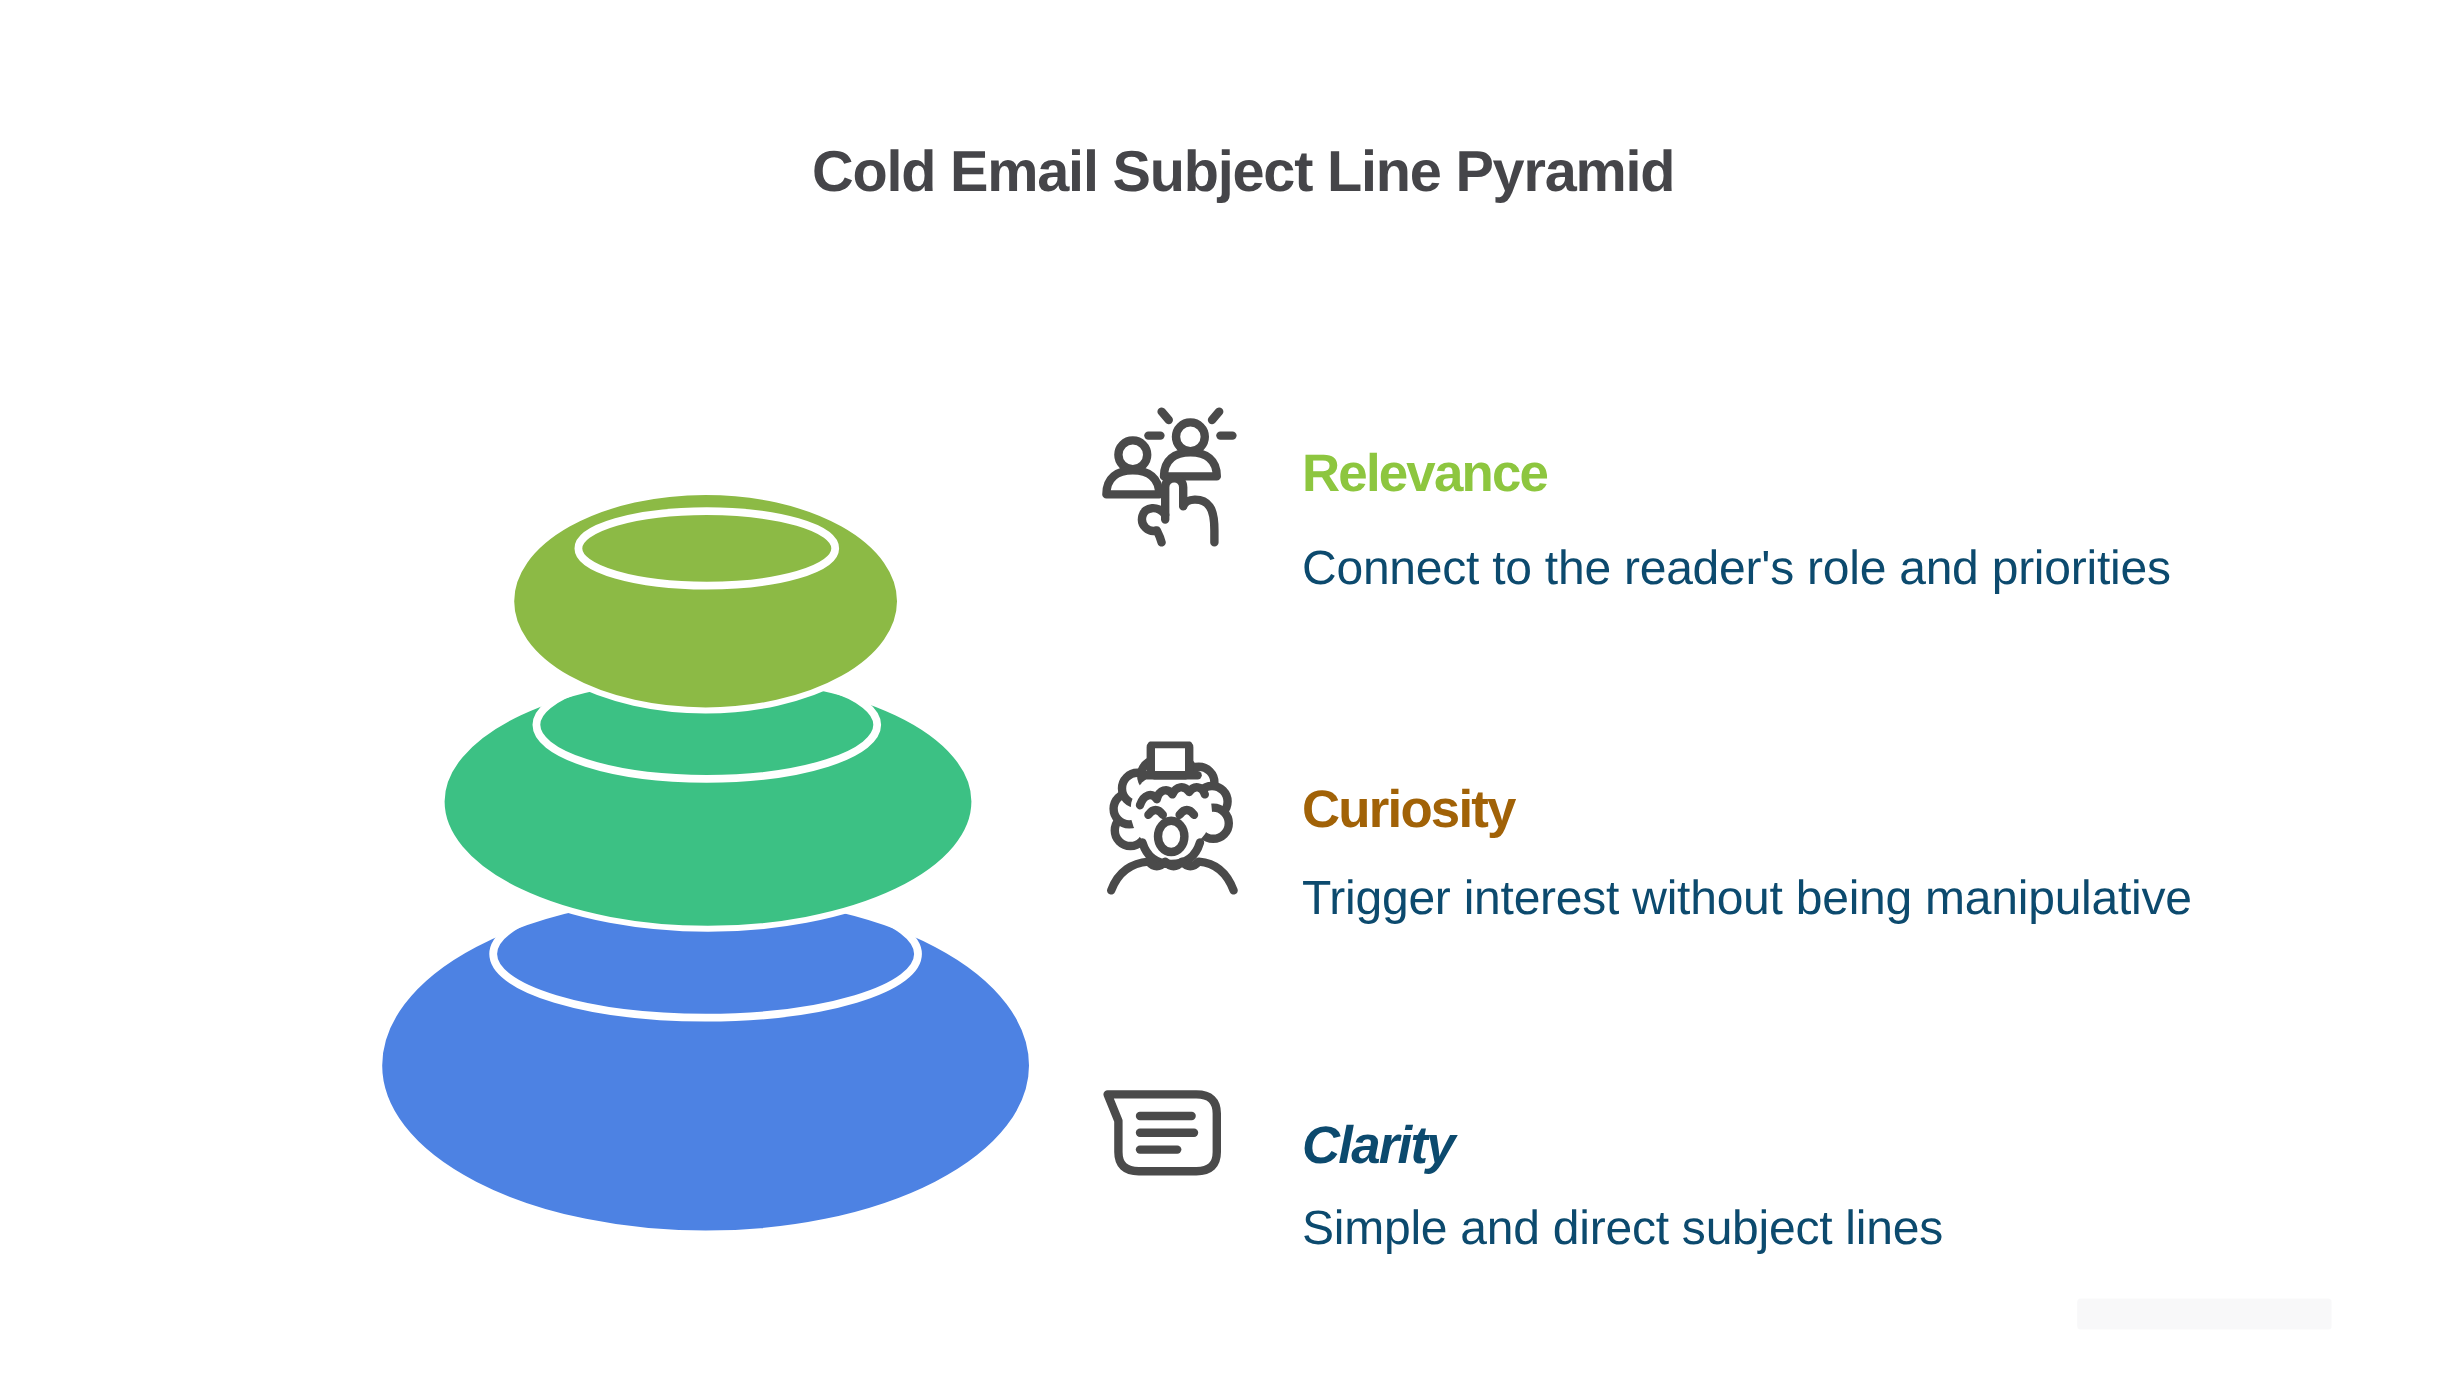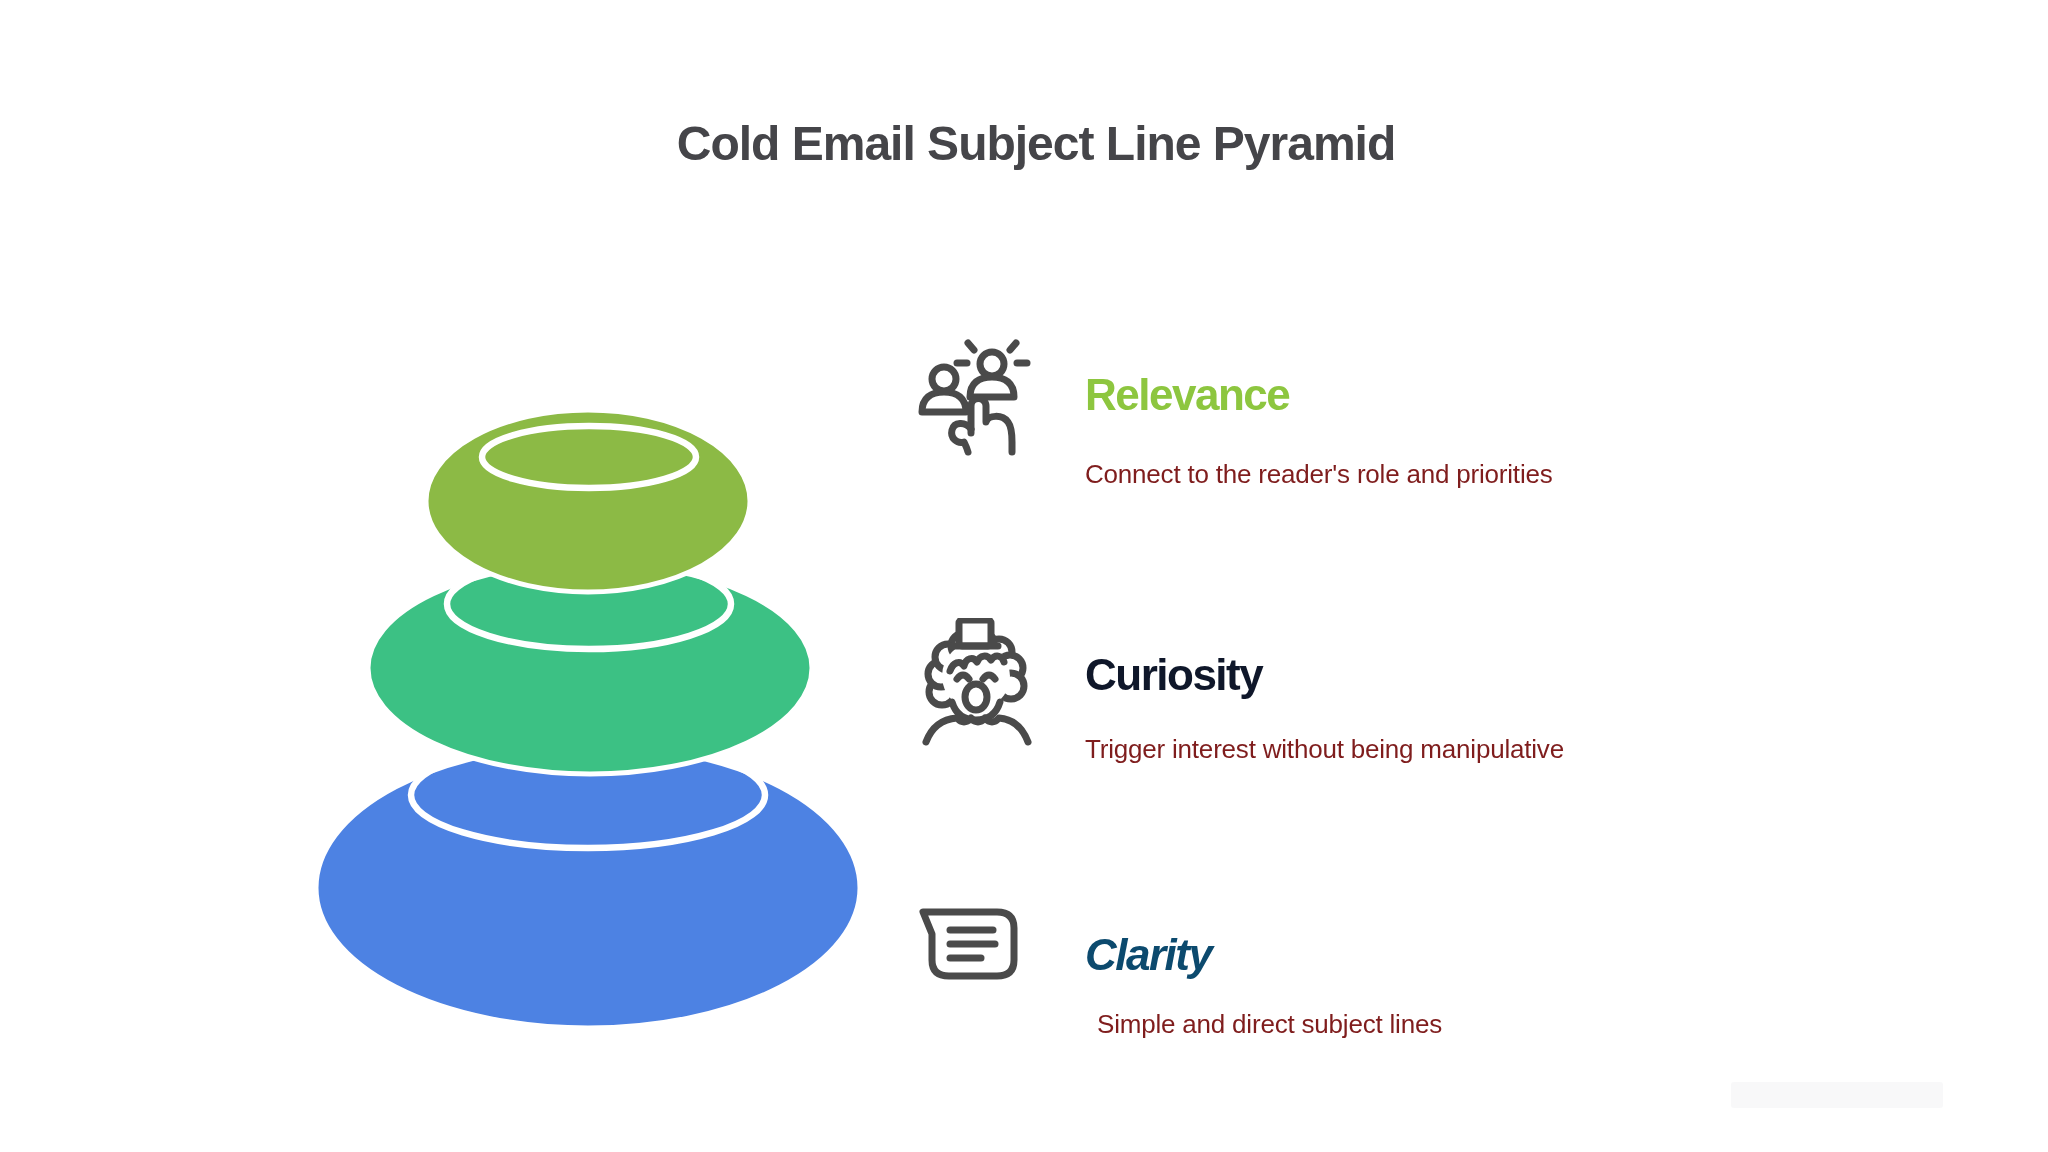--- a/index.html
+++ b/index.html
@@ -21,21 +21,21 @@
     fill:none;stroke:#4a4a4a;stroke-width:7;stroke-linecap:round;stroke-linejoin:round;
   }
   .icon .fillw{fill:#ffffff;}
   .icon .maskw{fill:#ffffff;stroke:none;}
   .item-label{
     position:absolute;left:1085px;margin:0;
     font-size:44px;line-height:46px;font-weight:bold;letter-spacing:-1.5px;
   }
   .item-desc{
     position:absolute;left:1085px;margin:0;
-    font-size:26px;line-height:38px;font-weight:normal;color:#7f1d1d;letter-spacing:-0.2px;
+    font-size:40px;line-height:38px;font-weight:normal;color:#0c4a6e;letter-spacing:-0.2px;
   }
   .watermark{
     position:absolute;right:105px;bottom:44px;width:212px;height:26px;
     background:rgba(120,120,130,0.05);border-radius:3px;
   }
 </style>
 </head>
 <body>
 
 <div class="canvas">
@@ -91,29 +91,29 @@
 
       <path stroke-width="6" d="M45,61 Q51,53 57,61"></path>
       <path stroke-width="6" d="M71,61 Q77,53 83,61"></path>
 
       <ellipse class="fillw" cx="64" cy="79" rx="11" ry="13"></ellipse>
 
       <path stroke-width="6" d="M40,84 C44,97 53,102 64,102 C75,102 84,97 88,84"></path>
 
       <path d="M14,124 C20,108 32,101 45,100 Q52,108 59,100 Q66,108 73,100 Q80,108 87,100 C100,101 110,108 116,124"></path>
     </svg>
-    <h2 class="item-label" style="top: 652px; color: #0f172a;">Curiosity</h2>
+    <h2 class="item-label" style="top: 652px; color: #a16207;">Curiosity</h2>
     <p class="item-desc" style="top:730px;">Trigger interest without being manipulative</p>
   </div>
 
   <div class="legend-row">
     <svg class="icon" style="left:917px;top:904px;" width="105" height="90" viewBox="0 0 105 90">
       <path d="M6,8 L80,8 Q97,8 97,24 L97,56 Q97,72 80,72 L32,72 Q15,72 15,56 L15,30 Z"></path>
       <path d="M33,26 L76,26"></path>
       <path d="M33,40 L78,40"></path>
       <path d="M33,54 L64,54"></path>
     </svg>
     <h2 class="item-label" style="top: 932px; color: #0c4a6e; font-style: italic;">Clarity</h2>
-    <p class="item-desc" style="top:1005px;margin-left:12px;">Simple and direct subject lines</p>
+    <p class="item-desc" style="top:1005px;">Simple and direct subject lines</p>
   </div>
 
   <div class="watermark"></div>
 </div>
 
 </body></html>

